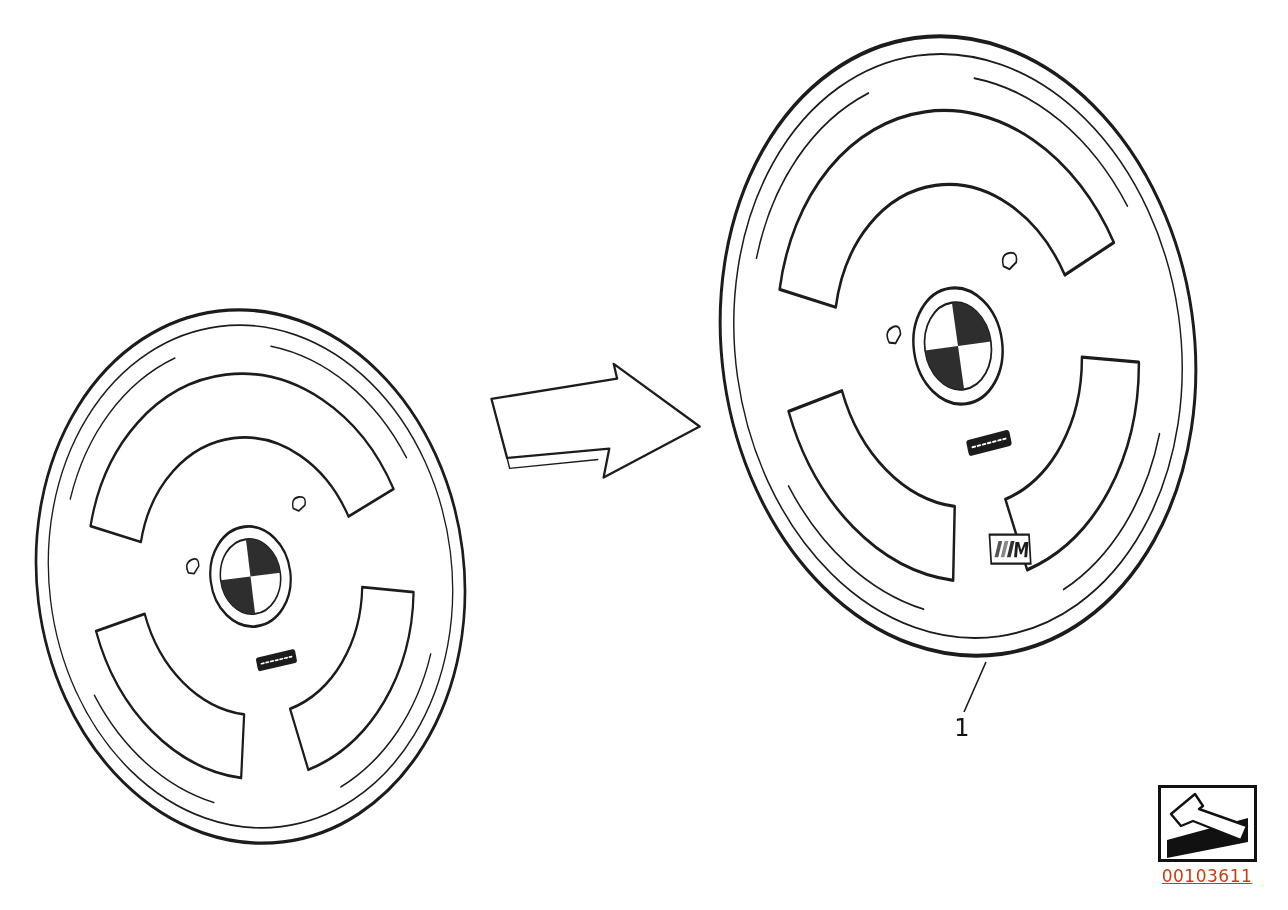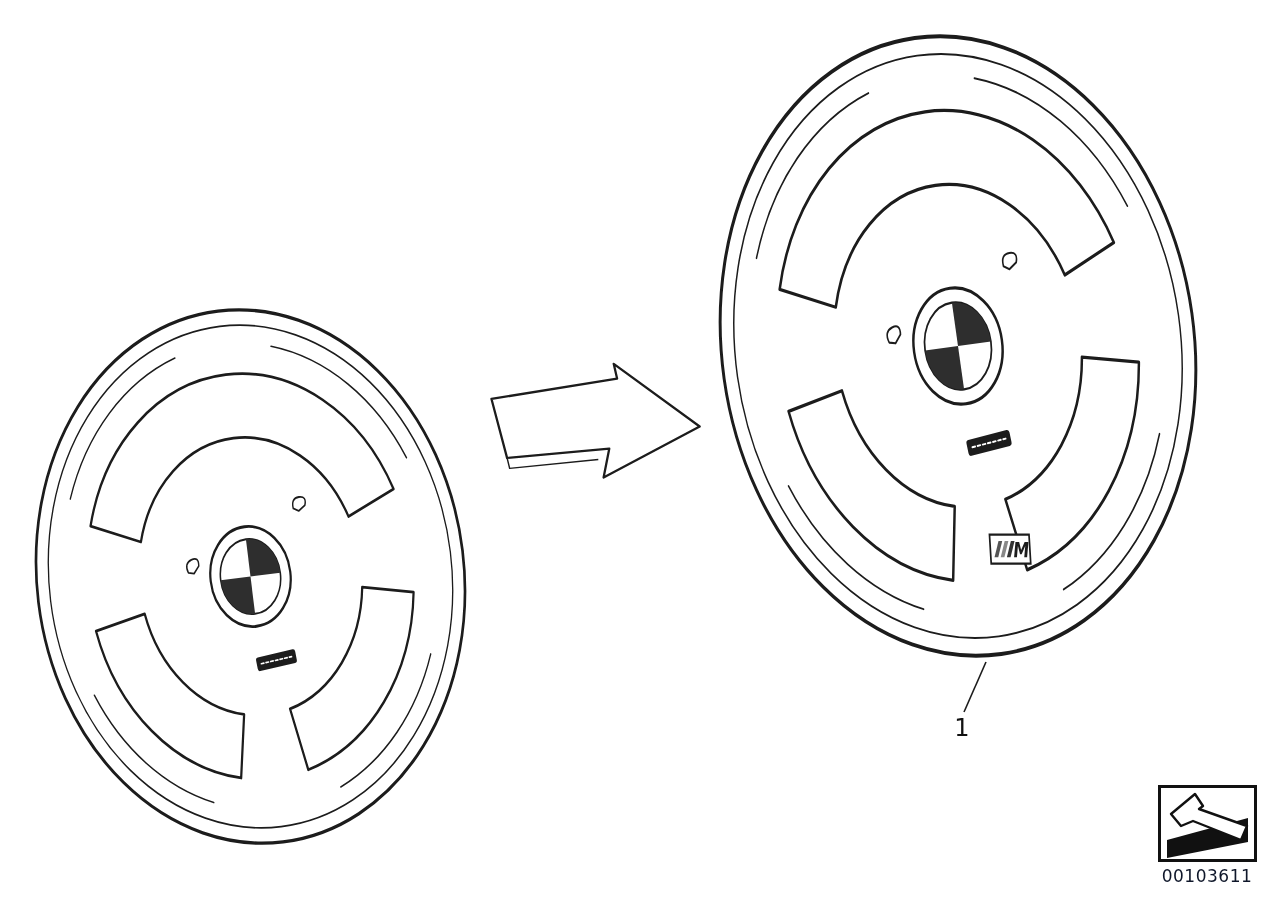--- a/index.html
+++ b/index.html
@@ -16,21 +16,21 @@
   #callout-number{
     left:946px;top:714px;width:32px;text-align:center;
     font-size:24px;font-weight:400;color:#111;
   }
   #nav-box{
     left:1158px;top:785px;width:93px;height:71px;background:#fff;
     border:3px solid #111;box-sizing:content-box;
   }
   #doc-number{
     left:1152px;top:866px;width:110px;text-align:center;
-    font-size:17px;letter-spacing:0.5px;color:#0f172a;
+    font-size:17px;letter-spacing:0.5px;color:#c2410c;text-decoration:underline;
   }
   svg{display:block;}
 </style>
 </head>
 <body>
 
 <div id="canvas">
 
   <svg width="0" height="0" style="position:absolute" aria-hidden="true">
     <defs>

